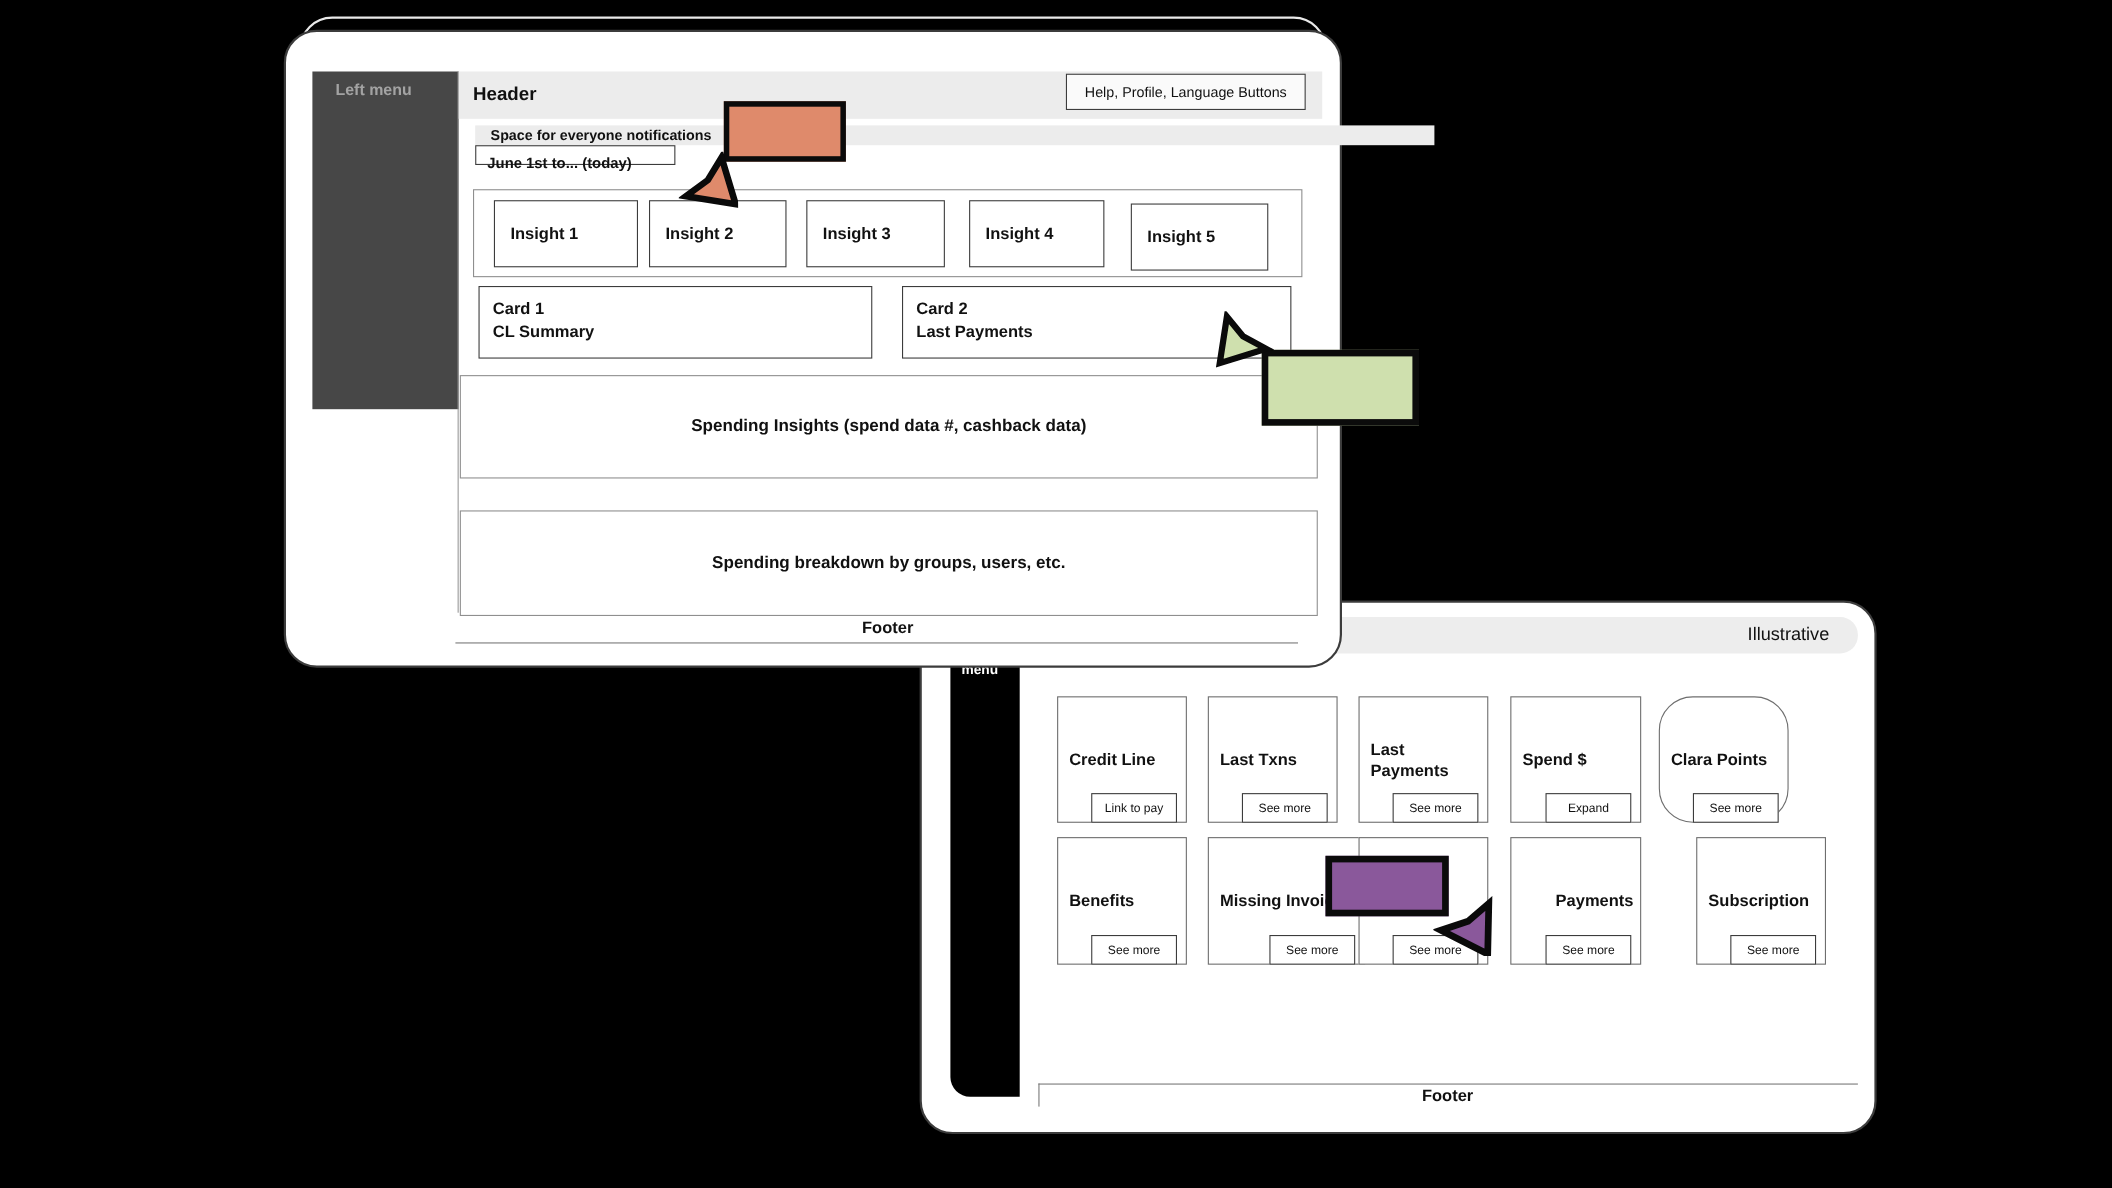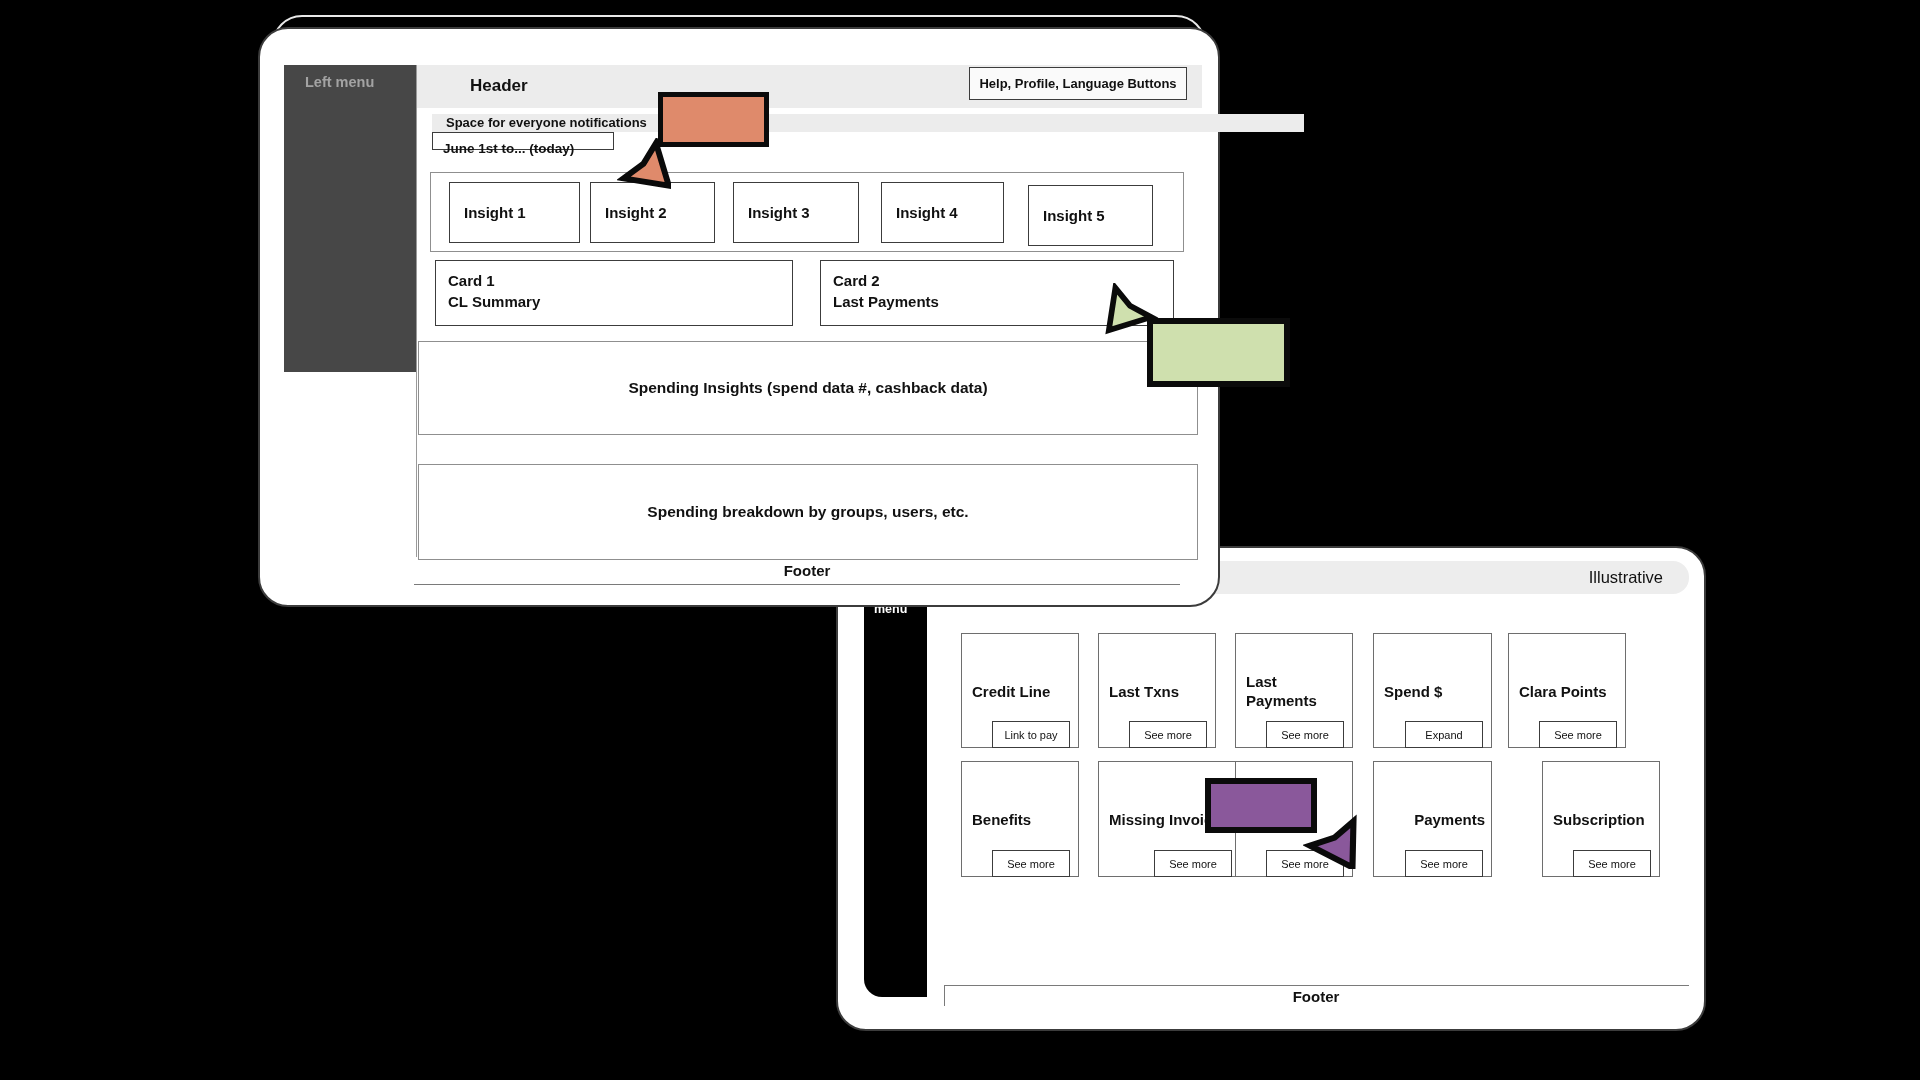--- a/index.html
+++ b/index.html
@@ -12,21 +12,21 @@
   .rim{position:absolute;border:2.5px solid #e9e9e9;border-radius:30px;background:transparent;}
 
   
   #win1{left:258px;top:27px;width:958px;height:576px;z-index:3;}
   .w1-sidebar{left:24px;top:36px;width:133px;height:307px;background:#474747;}
   .w1-sidebar-label{left:45px;top:45px;color:#a3a3a3;font-size:14.5px;font-weight:700;}
   .w1-colline{left:156px;top:36px;height:492px;width:0;border-left:1.5px solid #9a9a9a;}
   .w1-header{left:157px;top:36px;width:785px;height:43px;background:#ececec;}
   .w1-header-title{left:13px;top:11px;font-size:17px;font-weight:700;}
   .w1-help-btn{left:709px;top:38px;width:216px;height:31px;background:#fafafa;border:1.8px solid #3c3c3c;
-               font-size:13px;font-weight:700;display:flex;align-items:center;justify-content:center;cursor:pointer;}
+               font-size:13px;font-weight:400;display:flex;align-items:center;justify-content:center;cursor:pointer;}
   .w1-notif{left:172px;top:85px;width:872px;height:18px;background:#ececec;
             font-size:13px;font-weight:700;line-height:18px;padding-left:14px;box-sizing:border-box;}
   .w1-date{left:172px;top:103px;width:182px;height:18px;background:#fff;border:1.6px solid #3c3c3c;
            font-size:13.5px;font-weight:700;line-height:31px;padding-left:10px;box-sizing:border-box;}
   .w1-insights-row{left:170px;top:143px;width:752px;height:78px;border:1.3px solid #8f8f8f;}
   .insight{position:absolute;top:153px;height:61px;border:1.8px solid #3c3c3c;background:#fff;
            display:flex;align-items:center;padding-left:14px;box-sizing:border-box;
            font-size:15px;font-weight:700;}
   .card{position:absolute;top:231px;height:66px;border:1.8px solid #3c3c3c;background:#fff;
         padding:9px 0 0 12px;box-sizing:border-box;font-size:15px;font-weight:700;line-height:21px;}
@@ -71,21 +71,21 @@
 <div class="rim" style="left:272px;top:15px;width:930px;height:60px;z-index:2;"></div>
 
 <div id="win1" class="window">
 
   <div class="abs w1-sidebar">
     <div class="abs w1-sidebar-label" style="left:21px;top:9px;position:absolute;">Left menu</div>
   </div>
   <div class="abs w1-colline"></div>
 
   <div class="abs w1-header">
-    <div class="abs w1-header-title" style="position:absolute;margin-left:40px;">Header</div>
+    <div class="abs w1-header-title" style="position:absolute;">Header</div>
   </div>
   <div class="abs w1-help-btn">
     <span>Help, Profile, Language Buttons</span>
   </div>
 
   <div class="abs w1-notif">
     <span>Space for everyone notifications</span>
   </div>
 
   <div class="abs w1-date">
@@ -148,21 +148,21 @@
     <div class="tile-btn">See more</div>
   </div>
   <div class="tile" style="left:397px;top:85px;">
     <div class="tile-label">Last Payments</div>
     <div class="tile-btn">See more</div>
   </div>
   <div class="tile" style="left:535px;top:85px;width:117px;">
     <div class="tile-label">Spend $</div>
     <div class="tile-btn">Expand</div>
   </div>
-  <div class="tile" style="left:670px;top:85px;">
+  <div class="tile" style="left:670px;top:85px;border-radius:31px;">
     <div class="tile-label">Clara Points</div>
     <div class="tile-btn">See more</div>
   </div>
 
   <div class="tile" style="left:123px;top:213px;height:114px;">
     <div class="tile-label">Benefits</div>
     <div class="tile-btn">See more</div>
   </div>
   <div class="tile" style="left:260px;top:213px;height:114px;padding-left:25px;">
     <div class="tile-label">Missing Invoices</div>

